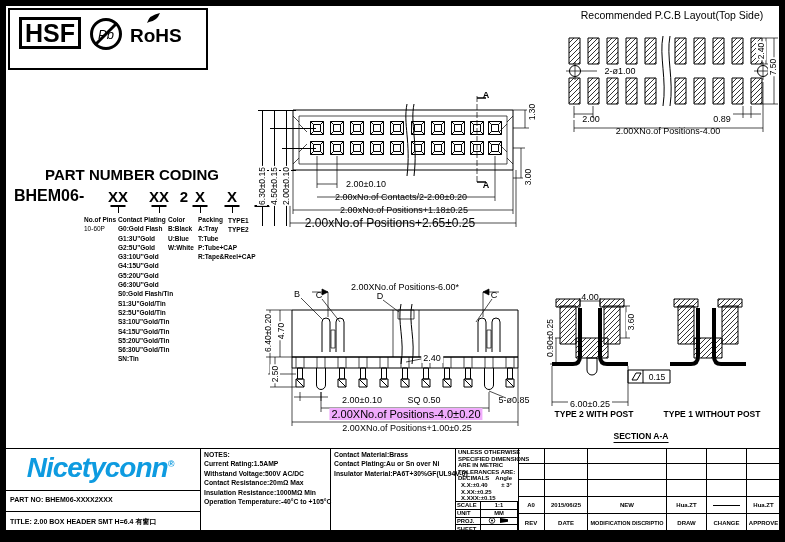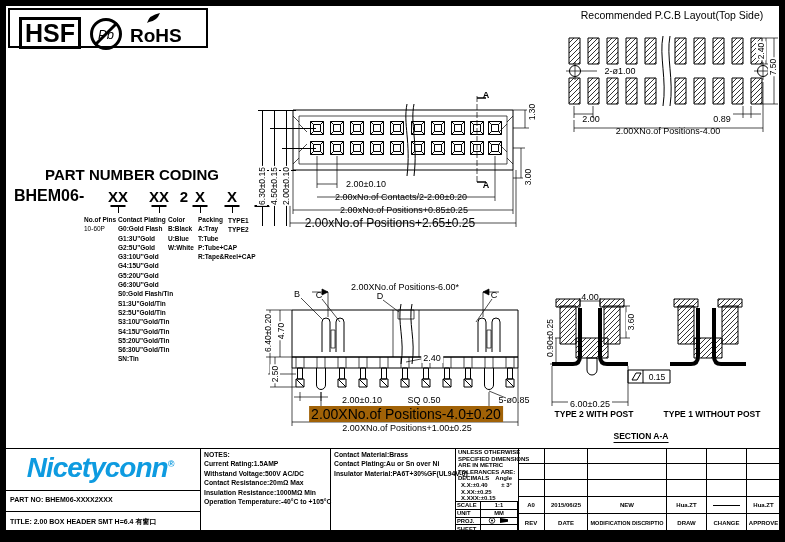--- a/index.html
+++ b/index.html
@@ -34,21 +34,21 @@
   .brand sup{font-size:9px}
   .rowtxt{position:absolute;font-size:7px;font-weight:bold;white-space:nowrap}
   .seclab{position:absolute;transform:translate(-50%,-50%);font-size:8.5px;font-weight:bold;white-space:nowrap}
 </style>
 </head>
 <body>
 
 <div id="screen">
   <div class="sheet"></div>
 
-  <div class="abs" style="left:8px;top:8px;width:200px;height:40px;border:2px solid #000">
+  <div class="abs" style="left:8px;top:8px;width:200px;height:62px;border:2px solid #000">
     <div class="abs" style="left:9px;top:7px;width:62px;height:32px;border:3px solid #000;text-align:center;font-weight:bold;font-size:25px;line-height:26px"><span>HSF</span></div>
     <svg style="left:77px;top:5px" width="38" height="38" viewBox="0 0 38 38">
       <circle cx="19" cy="19" r="14.5" fill="none" stroke="#000" stroke-width="3"></circle>
       <line x1="8" y1="30" x2="30" y2="8" stroke="#000" stroke-width="3"></line>
     </svg>
     <span class="abs" style="left:88px;top:17px;font-weight:normal;font-size:13px;font-style:italic">Pb</span>
     <svg style="left:135px;top:2px" width="16" height="12" viewBox="0 0 16 12">
       <path d="M2,11 Q4,3 15,1 Q12,9 4,10 Z" fill="#000"></path>
     </svg>
     <span class="abs" style="left:120px;top:15px;font-weight:bold;font-size:19px">RoHS</span>
@@ -269,21 +269,21 @@
   <div class="hline" style="left:270px;top:128px;width:46px"></div>
   <div class="hline" style="left:282px;top:148px;width:34px"></div>
   <div class="hline" style="left:258px;top:170px;width:38px"></div>
   <span class="vd" style="left:262px;top:186px;font-size:8.5px">6.30±0.15</span>
   <span class="vd" style="left:274px;top:186px;font-size:8.5px">4.50±0.15</span>
   <span class="vd" style="left:286px;top:186px;font-size:8.5px">2.00±0.10</span>
   <span class="vd" style="left:532px;top:112px;font-size:8.5px">1.30</span>
   <span class="vd" style="left:528px;top:177px;font-size:8.5px">3.00</span>
   <span class="hd" style="left:366px;top:184px;font-size:9px">2.00±0.10</span>
   <span class="hd" style="left:401px;top:197px;font-size:9px">2.00xNo.of Contacts/2-2.00±0.20</span>
-  <span class="hd" style="left:404px;top:210px;font-size:9px">2.00xNo.of Positions+0.85±0.25</span>
+  <span class="hd" style="left:404px;top:210px;font-size:9px">2.00xNo.of Positions+1.18±0.25</span>
   <span class="hd" style="left:390px;top:223px;font-size:12px">2.00xNo.of Positions+2.65±0.25</span>
 
   <svg style="left:266px;top:272px" width="292" height="170" viewBox="0 0 292 170">
     <defs>
       <g id="mpin" fill="none" stroke="#000" stroke-width="1">
         <rect x="-2.5" y="0" width="5" height="11"></rect>
           <rect x="-4" y="11" width="8" height="8"></rect>
           <line x1="-4" y1="11" x2="4" y2="19"></line>
       </g>
       <path id="mpost" d="M-4.5,0 V17 a4.5,4.5 0 0 0 9,0 V0" fill="none" stroke="#000" stroke-width="1"></path>
@@ -384,21 +384,21 @@
   <span class="hd" style="left:319px;top:295px;font-size:9px">C</span>
   <span class="hd" style="left:380px;top:296px;font-size:9px">D</span>
   <span class="hd" style="left:494px;top:295px;font-size:9px">C</span>
   <span class="vd" style="left:268px;top:333px;font-size:8.5px">6.40±0.20</span>
   <span class="vd" style="left:281px;top:331px;font-size:8.5px">4.70</span>
   <span class="vd" style="left:275px;top:374px;font-size:8.5px">2.50</span>
   <span class="hd" style="left:432px;top:358px;font-size:9px;background:#fff;padding:0 2px">2.40</span>
   <span class="hd" style="left:362px;top:400px;font-size:9px">2.00±0.10</span>
   <span class="hd" style="left:424px;top:400px;font-size:9px">SQ 0.50</span>
   <span class="hd" style="left:514px;top:400px;font-size:9px">5-ø0.85</span>
-  <span class="hd" style="left:406px;top:414px;font-size:14px;background:#a16207;padding:0 2px">2.00XNo.of Positions-4.0±0.20</span>
+  <span class="hd" style="left:406px;top:414px;font-size:11px;background:#f0abfc;padding:0 2px">2.00XNo.of Positions-4.0±0.20</span>
   <span class="hd" style="left:407px;top:428px;font-size:9px;background:#fff;padding:0 2px">2.00XNo.of Positions+1.00±0.25</span>
 
   <svg style="left:548px;top:296px" width="233" height="134" viewBox="0 0 233 134">
     <g>
       <rect x="8" y="3" width="24" height="8" class="hatch"></rect>
         <rect x="52" y="3" width="24" height="8" class="hatch"></rect>
       <rect x="12" y="10" width="16" height="38" class="hatch"></rect>
         <rect x="56" y="10" width="16" height="38" class="hatch"></rect>
       <rect x="28" y="42" width="32" height="20" class="hatch"></rect>
       <path class="pinln" d="M32,12 V60 Q32,68 25,68 H4"></path>

